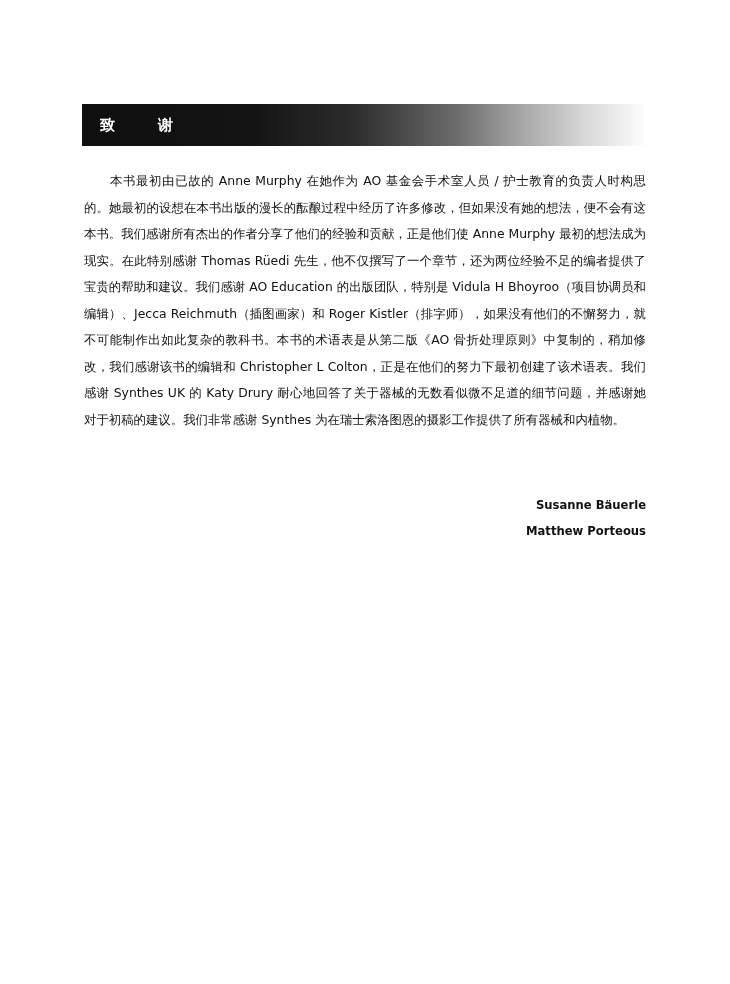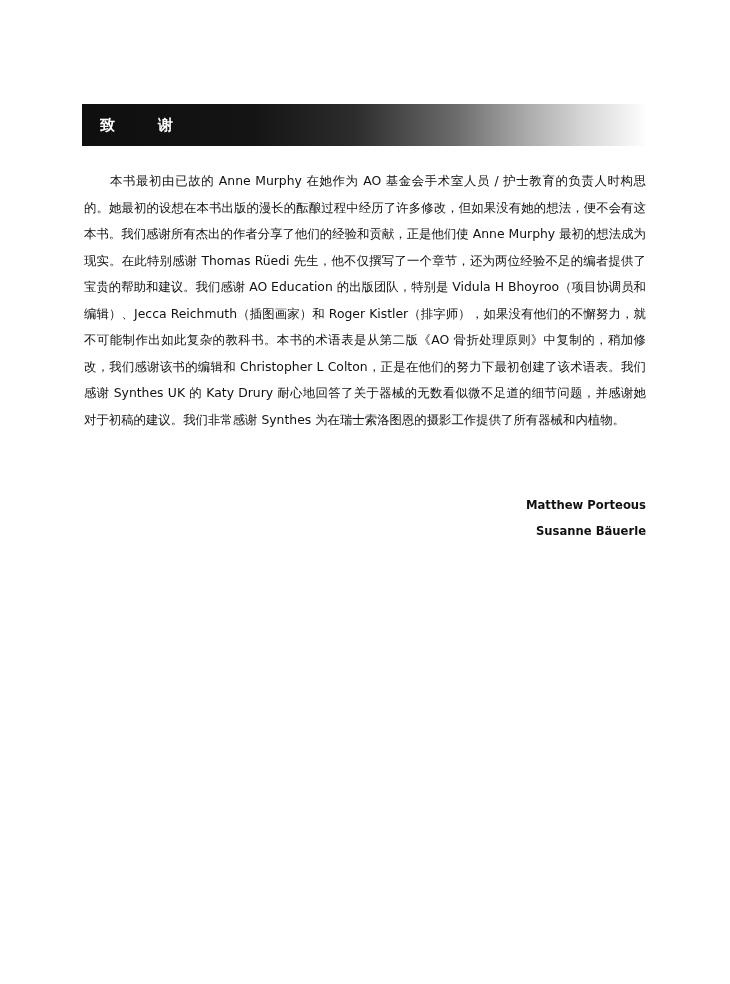--- a/index.html
+++ b/index.html
@@ -87,17 +87,17 @@
 
   <div class="title-banner">
     <div class="title-text">致　谢</div>
   </div>
 
   <div class="body-block">
     <p class="para">本书最初由已故的 Anne Murphy 在她作为 AO 基金会手术室人员 / 护士教育的负责人时构思的。她最初的设想在本书出版的漫长的酝酿过程中经历了许多修改，但如果没有她的想法，便不会有这本书。我们感谢所有杰出的作者分享了他们的经验和贡献，正是他们使 Anne Murphy 最初的想法成为现实。在此特别感谢 Thomas Rüedi 先生，他不仅撰写了一个章节，还为两位经验不足的编者提供了宝贵的帮助和建议。我们感谢 AO Education 的出版团队，特别是 Vidula H Bhoyroo（项目协调员和编辑）、Jecca Reichmuth（插图画家）和 Roger Kistler（排字师），如果没有他们的不懈努力，就不可能制作出如此复杂的教科书。本书的术语表是从第二版《AO 骨折处理原则》中复制的，稍加修改，我们感谢该书的编辑和 Christopher L Colton，正是在他们的努力下最初创建了该术语表。我们感谢 Synthes UK 的 Katy Drury 耐心地回答了关于器械的无数看似微不足道的细节问题，并感谢她对于初稿的建议。我们非常感谢 Synthes 为在瑞士索洛图恩的摄影工作提供了所有器械和内植物。</p>
   </div>
 
   <div class="signatures">
+    <div class="sig-line">Susanne Bäuerle</div>
     <div class="sig-line">Matthew Porteous</div>
-    <div class="sig-line">Susanne Bäuerle</div>
   </div>
 
 </div>
 
 </body></html>

